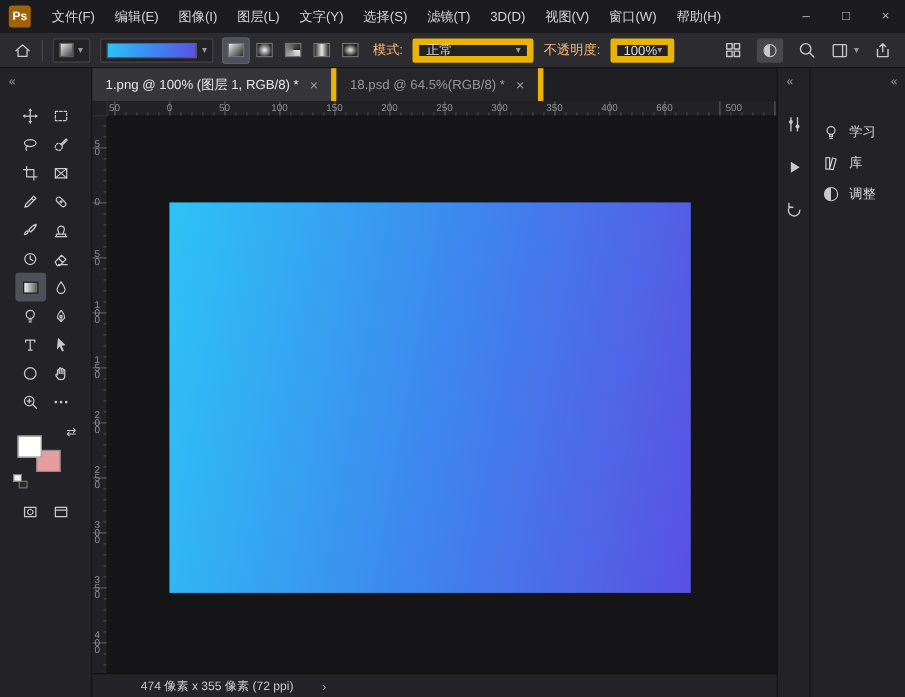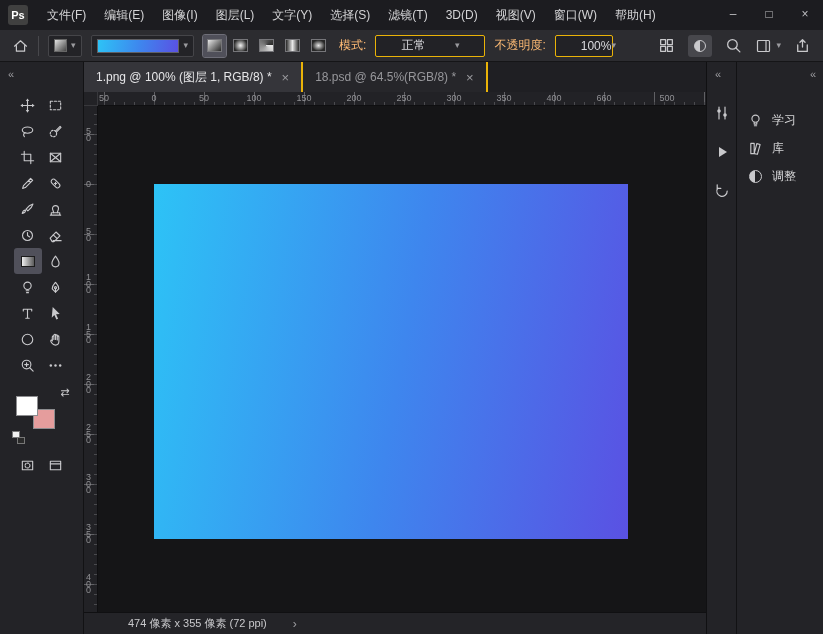--- a/index.html
+++ b/index.html
@@ -33,21 +33,21 @@
   .gtype{width:23px;height:22px;display:grid;place-items:center;border-radius:2px}
   .gtype.sel{background:#50505a;outline:1px solid #6e6e78}
   .gtype>span{width:15px;height:13px;border:1px solid #76767a;display:block}
   .gt-linear{background:linear-gradient(135deg,#e8e8e8,#272727)}
   .gt-radial{background:radial-gradient(circle,#e8e8e8 5%,#272727 80%)}
   .gt-angle{background:conic-gradient(from 90deg,#e8e8e8,#272727)}
   .gt-reflect{background:linear-gradient(90deg,#272727,#e8e8e8 50%,#272727)}
   .gt-diamond{background:radial-gradient(closest-side,#e8e8e8,#272727)}
   .olabel{color:#fdba74;white-space:nowrap}
   .select{display:flex;align-items:center;justify-content:space-between;background:#222226;
-          border:1px solid #eab308;border-radius:2px;height:22px;padding:0 25px;color:#dadade}
+          border:6px solid #eab308;border-radius:2px;height:22px;padding:0 6px;color:#dadade}
   .select.w110{width:110px}.select.w58{width:58px}
   .obar-right{margin-left:auto;display:flex;align-items:center;gap:13px}
   .roundbtn{width:24px;height:22px;background:#47474c;border-radius:3px;display:grid;place-items:center}
   .halfcircle{width:12px;height:12px;border-radius:50%;border:1px solid #c9c9cc;
               background:linear-gradient(90deg,#c9c9cc 50%,transparent 50%)}
   .wsbtn{display:flex;align-items:center;gap:4px}
 
   
   .main{display:flex;height:572px}
   .strip-head{height:24px;display:flex;align-items:center;padding:0 8px;flex:none}
@@ -65,21 +65,21 @@
   .fgsw{position:absolute;top:10px;left:4px;width:22px;height:20px;border:1px solid #8d8d90;z-index:2}
   .bgsw{position:absolute;top:23px;left:21px;width:22px;height:20px;border:1px solid #8d8d90;z-index:1}
   .mini{position:absolute;left:0;bottom:0;width:13px;height:13px}
   .mini i{position:absolute;top:0;left:0;width:8px;height:7px;background:#f2f2f2;border:1px solid #777;z-index:2}
   .mini b{position:absolute;right:0;bottom:0;width:8px;height:7px;background:#2a2a2a;border:1px solid #777}
   .toolrow2{display:grid;grid-template-columns:28px 28px;justify-content:center;margin-top:8px}
 
   
   .center{flex:1;display:flex;flex-direction:column;background:#151517;border-right:1px solid #101012;min-width:0}
   .tabbar{height:30px;background:#1f1f23;display:flex;flex:none}
-  .tab{display:flex;align-items:center;gap:10px;padding:0 12px;border-right:2px solid #eab308;white-space:nowrap}
+  .tab{display:flex;align-items:center;gap:10px;padding:0 12px;border-right:5px solid #eab308;white-space:nowrap}
   .tab.active{background:#35353a;color:#e6e6e8}
   .tab.inactive{background:#26262a;color:#97979b}
   .tclose{color:#9a9a9e;font-size:13px}
   .canvasregion{flex:1;position:relative}
   .corner{position:absolute;left:0;top:0;width:14px;height:14px;background:#222226;border-right:1px solid #38383c;border-bottom:1px solid #38383c}
   .hruler{position:absolute;left:14px;right:0;top:0;height:14px;background-color:#222226;
       border-bottom:1px solid #0f0f11;
       background-image:linear-gradient(90deg,#4a4a4e 0 1px,transparent 1px),
                        linear-gradient(90deg,#606064 0 1px,transparent 1px);
       background-size:10px 4px,50px 14px;background-position:6px 10px,6px 0;background-repeat:repeat-x}
@@ -118,21 +118,21 @@
       background:conic-gradient(#c9c9cc 0 25%,#3a3a3e 0 50%,#c9c9cc 0 75%,#3a3a3e 0) 0 0/6.5px 6.5px}
   .ic-adjust{width:13px;height:13px;border-radius:50%;border:1.5px solid #c9c9cc;
       background:linear-gradient(90deg,#c9c9cc 50%,transparent 50%)}
 </style>
 </head>
 <body>
 
 <div class="app">
 
   <div class="menubar">
-    <div class="pslogo" style="background: #404040;">Ps</div>
+    <div class="pslogo" style="background: #a16207;">Ps</div>
     <div class="menu-item">文件(F)</div>
     <div class="menu-item">编辑(E)</div>
     <div class="menu-item">图像(I)</div>
     <div class="menu-item">图层(L)</div>
     <div class="menu-item">文字(Y)</div>
     <div class="menu-item">选择(S)</div>
     <div class="menu-item">滤镜(T)</div>
     <div class="menu-item">3D(D)</div>
     <div class="menu-item">视图(V)</div>
     <div class="menu-item">窗口(W)</div>

